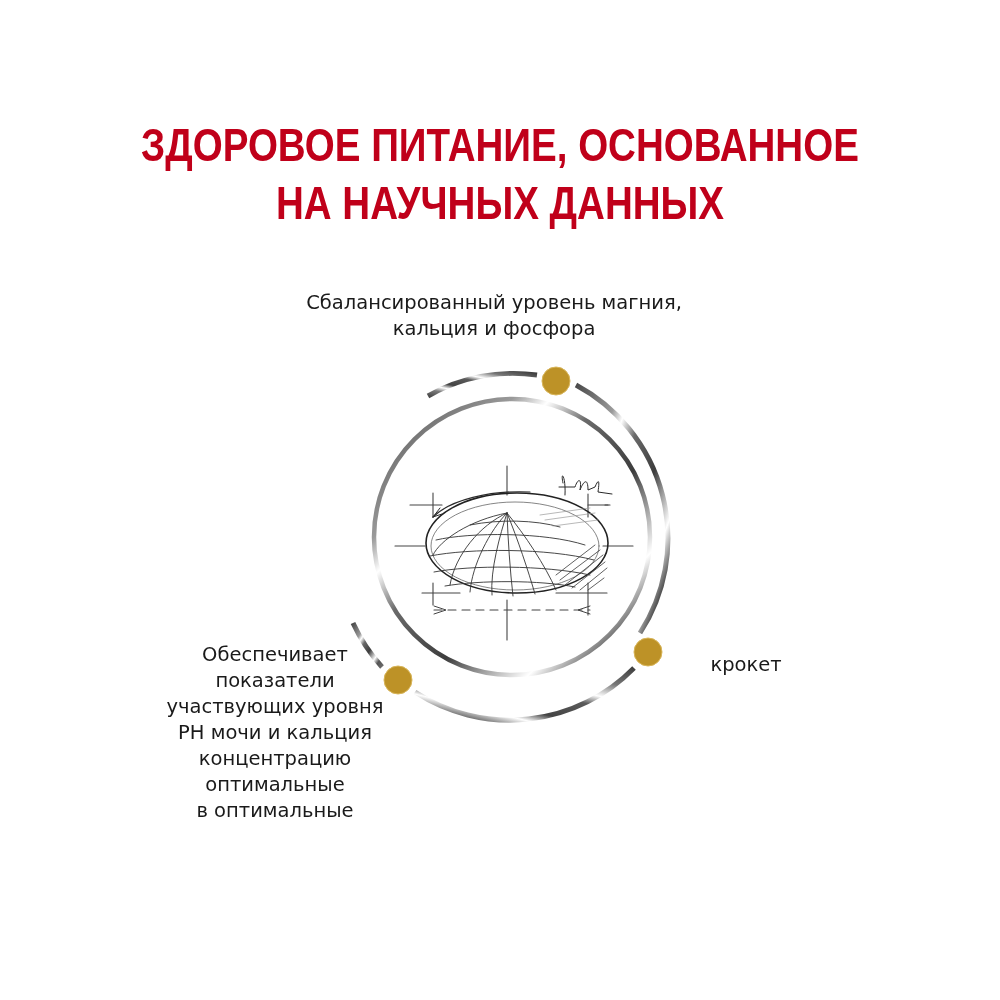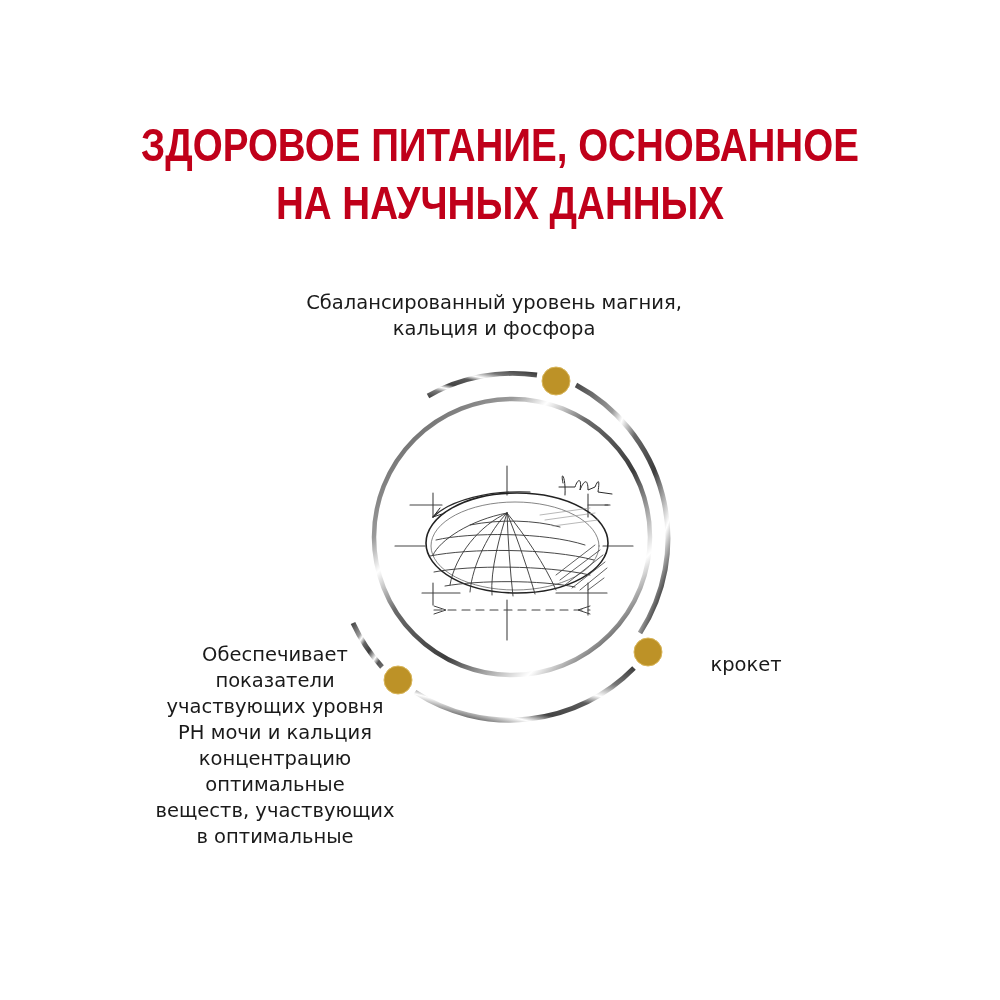--- a/index.html
+++ b/index.html
@@ -65,21 +65,20 @@
   <span>крокет</span>
 </div>
 
 <div class="caption caption-left">
   <span>Обеспечивает</span>
   <span>показатели</span>
   <span>участвующих уровня</span>
   <span>PH мочи и кальция</span>
   <span>концентрацию</span>
   <span>оптимальные</span>
-  <span>веществ, участвующих</span>
   <span>в оптимальные</span>
 </div>
 
 <svg class="diagram" viewBox="0 0 1000 1000" xmlns="http://www.w3.org/2000/svg">
   <defs>
     <linearGradient id="metalA" x1="0" y1="0" x2="1" y2="1">
       <stop offset="0" stop-color="#4a4a4a"></stop>
       <stop offset="0.25" stop-color="#9a9a9a"></stop>
       <stop offset="0.32" stop-color="#ffffff"></stop>
       <stop offset="0.42" stop-color="#6a6a6a"></stop>

